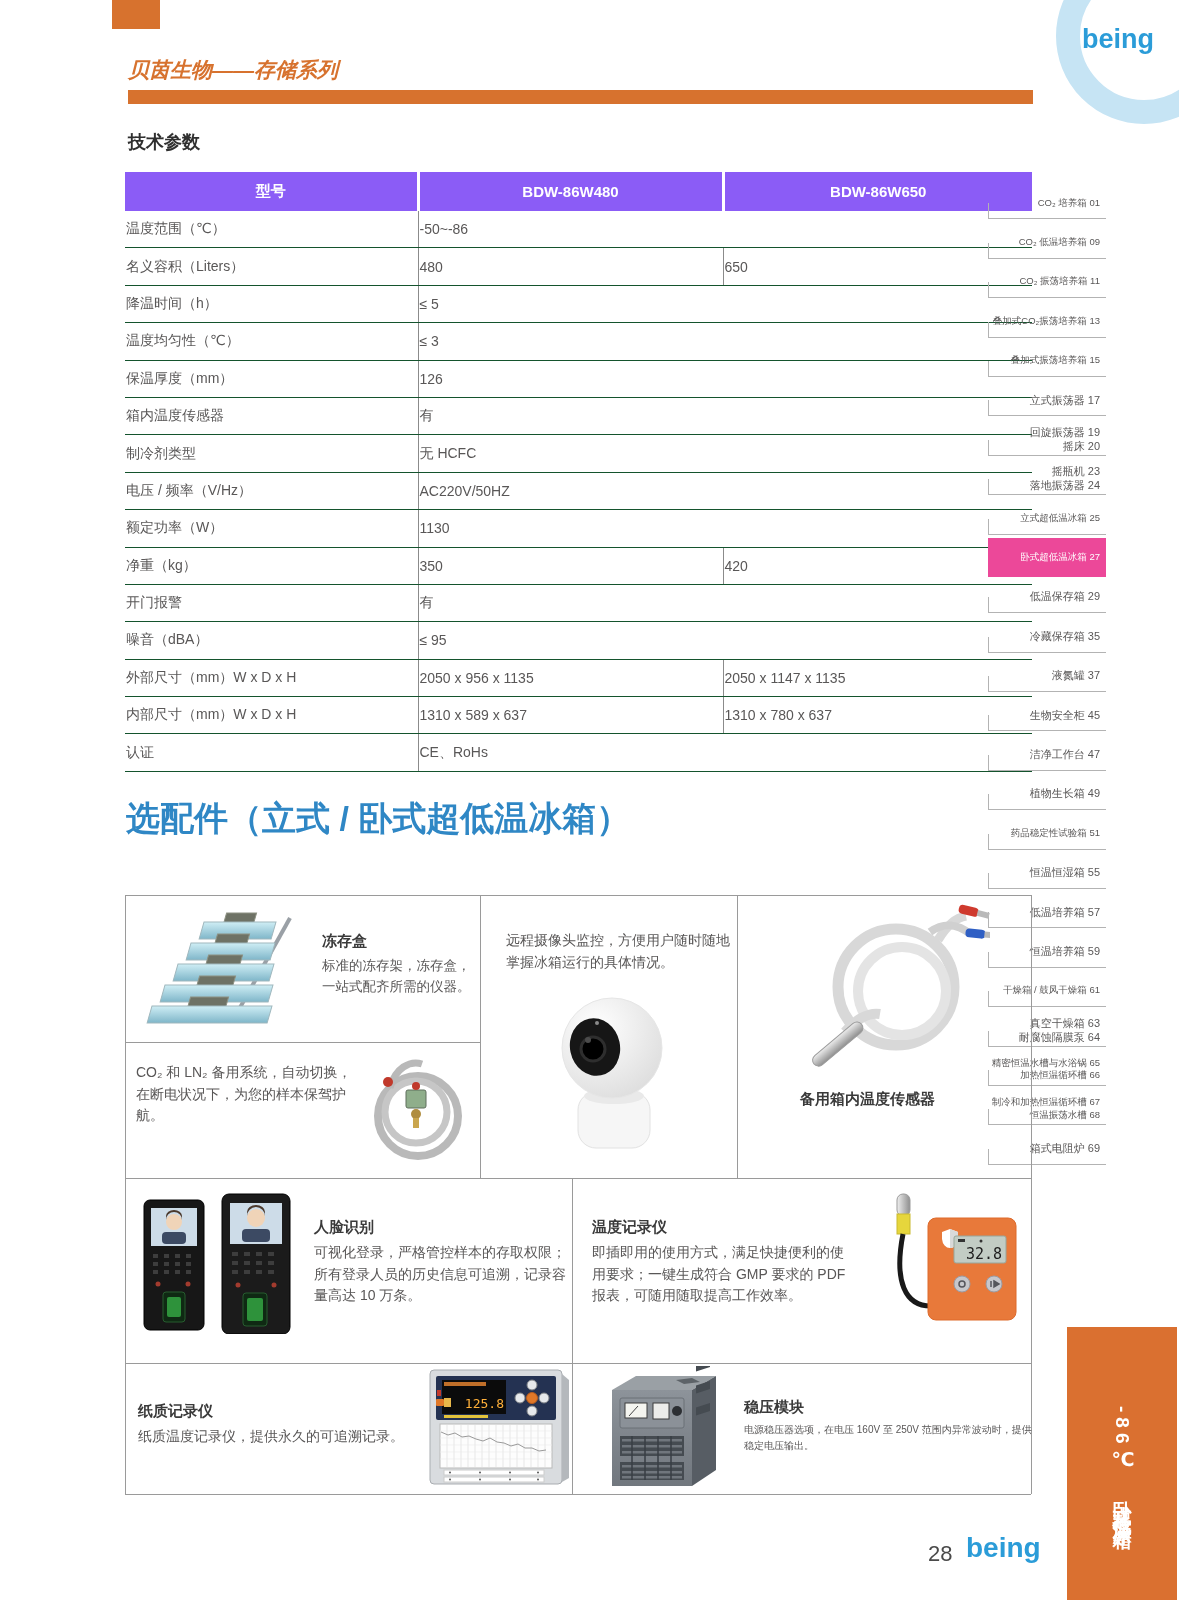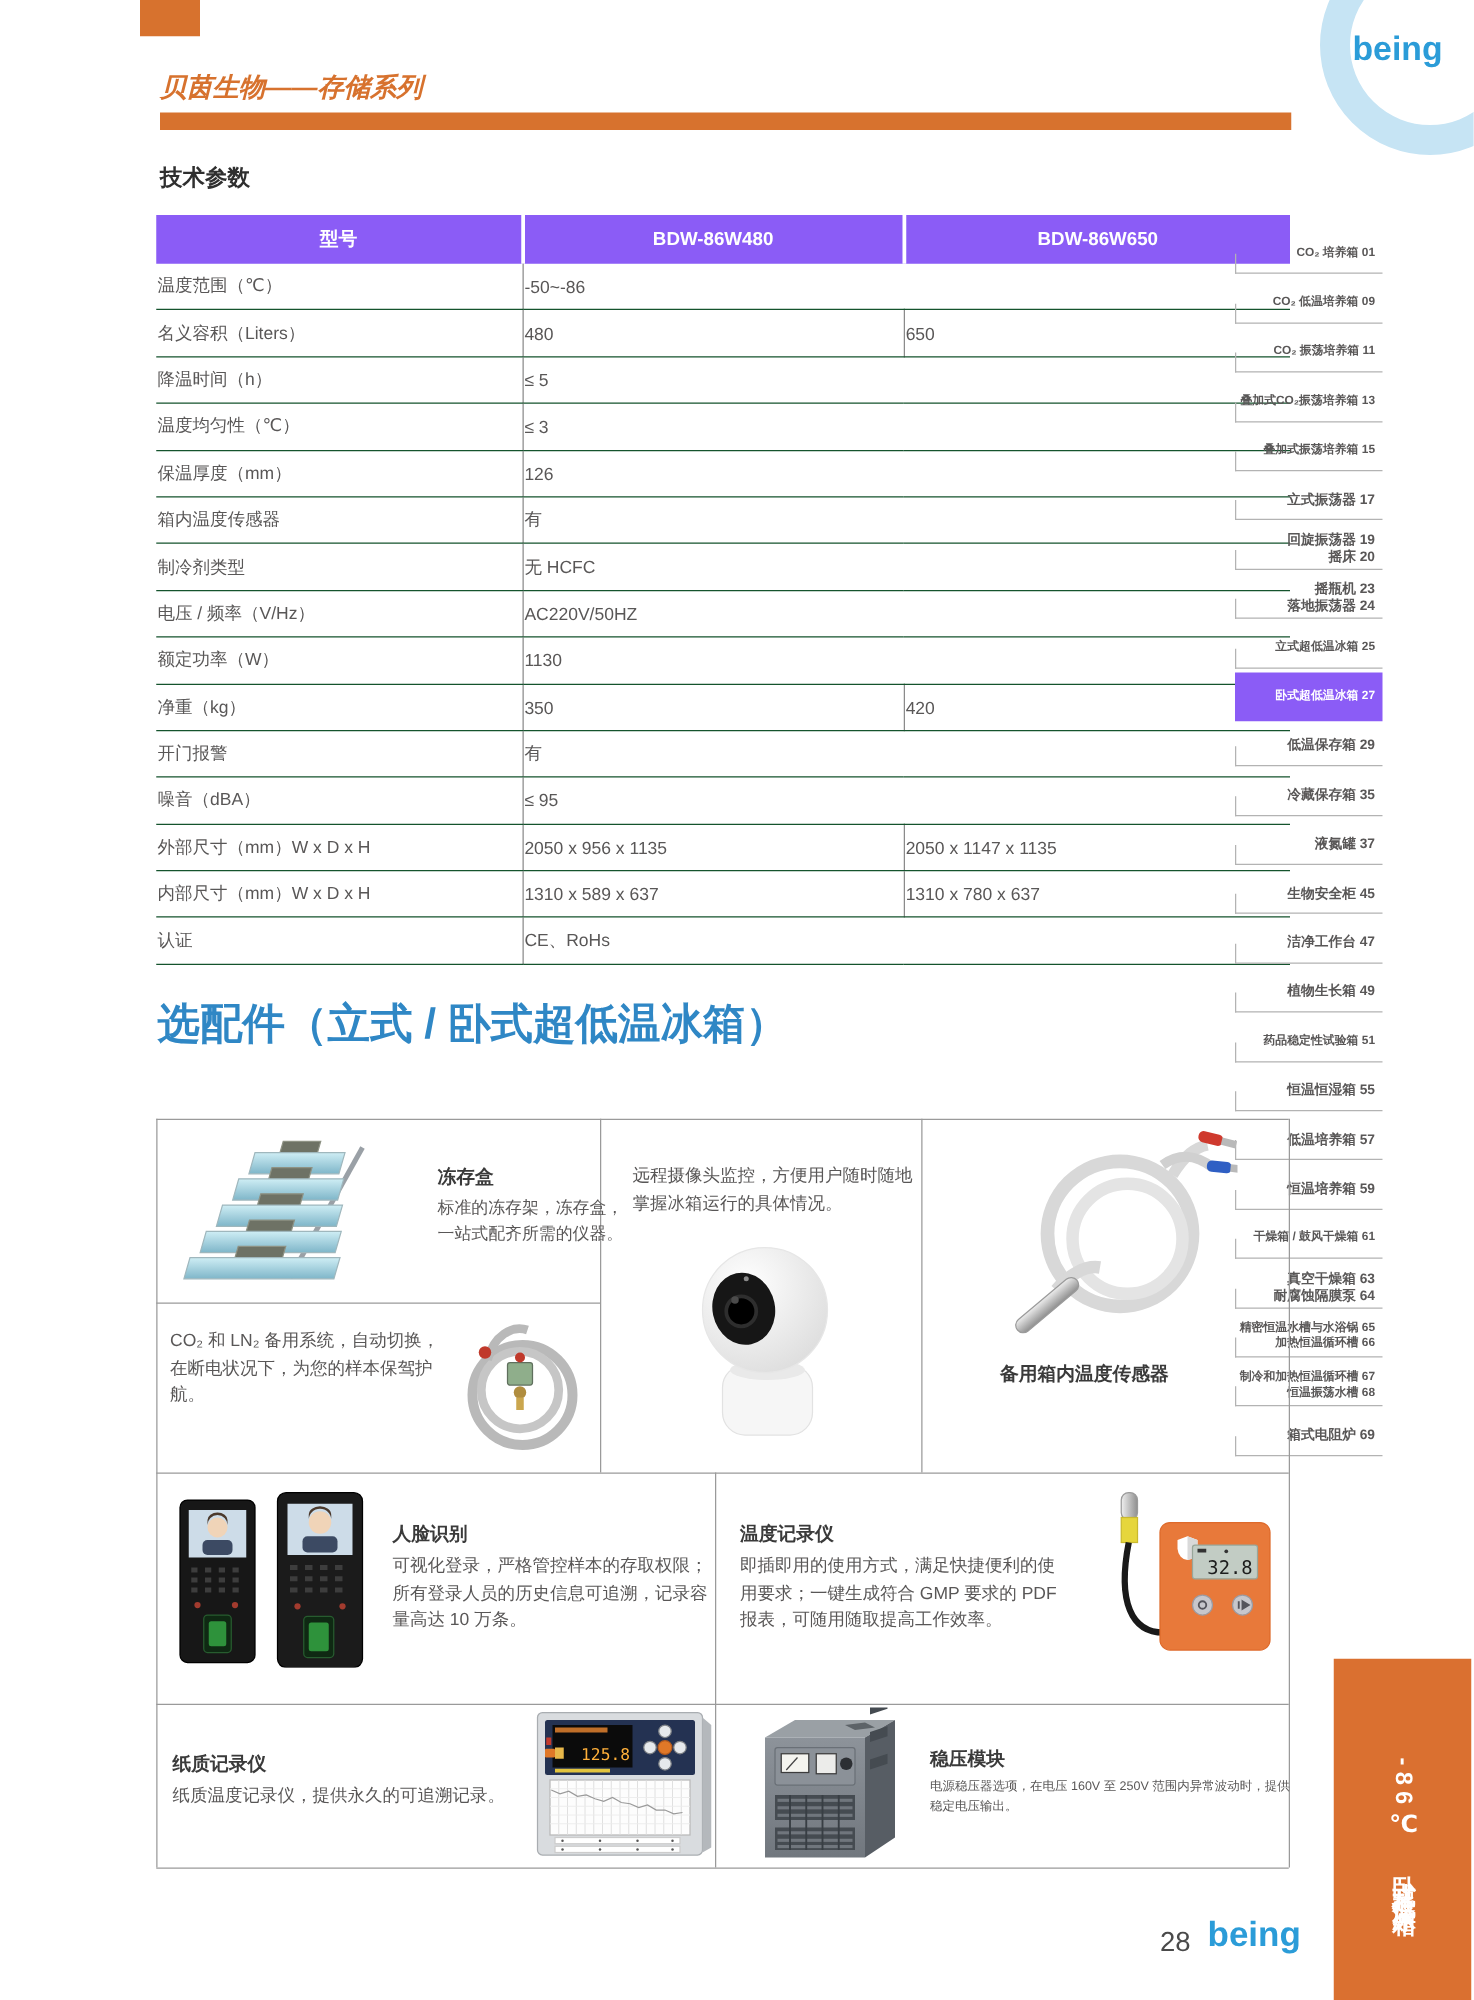--- a/index.html
+++ b/index.html
@@ -18,28 +18,28 @@
   
   table.spec{position:absolute;left:125px;top:172px;width:907px;border-collapse:collapse;
              table-layout:fixed;font-size:14px;color:#595757;}
   table.spec th{background:#8b5cf6;color:#fff;height:37px;font-size:15px;font-weight:bold;}
   table.spec th + th{border-left:3px solid #fff;}
   table.spec td{height:34.4px;text-align:left;border-bottom:1px solid #14532d;overflow:hidden;}
   table.spec td.lab{border-right:1px solid #8b8b8b;}
   table.spec td.v1{border-right:1px solid #8b8b8b;}
 
   
-  .sidebar{position:absolute;left:988px;top:183px;width:118px;font-weight:bold;}
+  .sidebar{position:absolute;left:988px;top:183px;width:118px;}
   .side-item{position:relative;height:39.4px;display:flex;flex-direction:column;justify-content:center;
              align-items:flex-end;padding-right:6px;box-sizing:border-box;font-size:11px;line-height:1.3;
              text-align:right;color:#595757;cursor:pointer;}
   .side-item::after{content:"";position:absolute;left:0;right:0;bottom:3px;height:15px;
                     border-left:1px solid #b3b3b3;border-bottom:1px solid #b3b3b3;pointer-events:none;}
   .side-item.small{font-size:9.5px;}
-  .side-item.active{background:#8b5cf6;color:#fff;}
+  .side-item.active{background:#ec4899;color:#fff;}
   .side-item.active::after{display:none;}
 
   
   .acc-head{position:absolute;left:126px;top:796px;font-size:34px;font-weight:bold;color:#2F87C5;}
   .line{position:absolute;background:#9a9a9a;}
   .acc-block{position:absolute;}
   .acc-block-title{font-size:15px;font-weight:bold;color:#3a3a3a;margin-bottom:5px;}
   .acc-text{font-size:14px;color:#595757;line-height:1.55;}
   .img-box{position:absolute;}
 
@@ -263,21 +263,21 @@
       <g transform="translate(25,75) skewX(-16)">
         <rect x="32" y="-9" width="36" height="10" fill="#6e7265" stroke="#8e9284"></rect>
         <rect width="108" height="17" fill="url(#gTray)" stroke="#9fb7bd"></rect>
       </g>
       <g transform="translate(12,96) skewX(-16)">
         <rect x="36" y="-9" width="38" height="10" fill="#6e7265" stroke="#8e9284"></rect>
         <rect width="120" height="17" fill="url(#gTray)" stroke="#9fb7bd"></rect>
       </g>
     </svg>
   </div>
-  <div class="acc-block" style="left:322px;top:932px;width:155px;margin-left:28px;">
+  <div class="acc-block" style="left:322px;top:932px;width:155px;">
     <div class="acc-block-title">冻存盒</div>
     <div class="acc-text" style="font-size:13.5px;">标准的冻存架，冻存盒，一站式配齐所需的仪器。</div>
   </div>
 
   <div class="acc-block" style="left:136px;top:1062px;width:225px;">
     <div class="acc-text">CO₂ 和 LN₂ 备用系统，自动切换，在断电状况下，为您的样本保驾护航。</div>
   </div>
   <div class="img-box" style="left:360px;top:1048px;">
     <svg width="115" height="118" viewBox="0 0 115 118">
       <circle cx="58" cy="68" r="40" fill="none" stroke="#b9b9b9" stroke-width="8"></circle>

